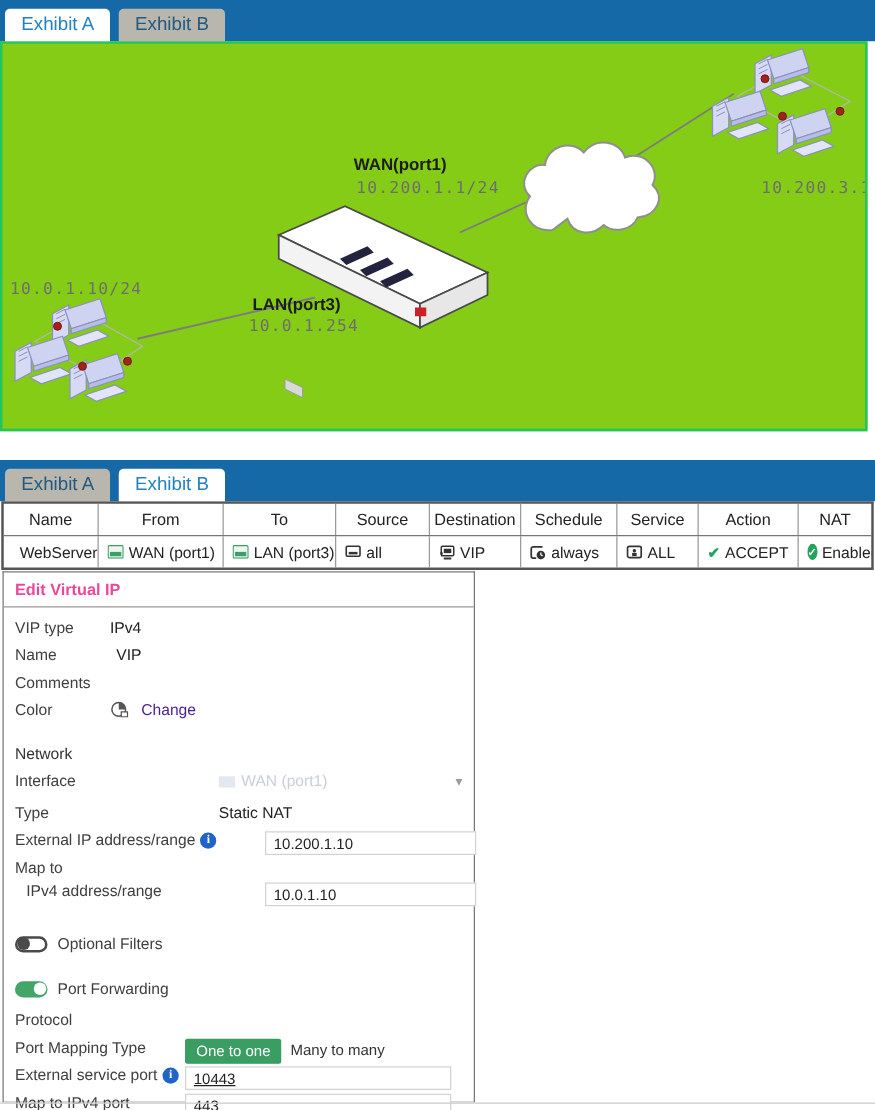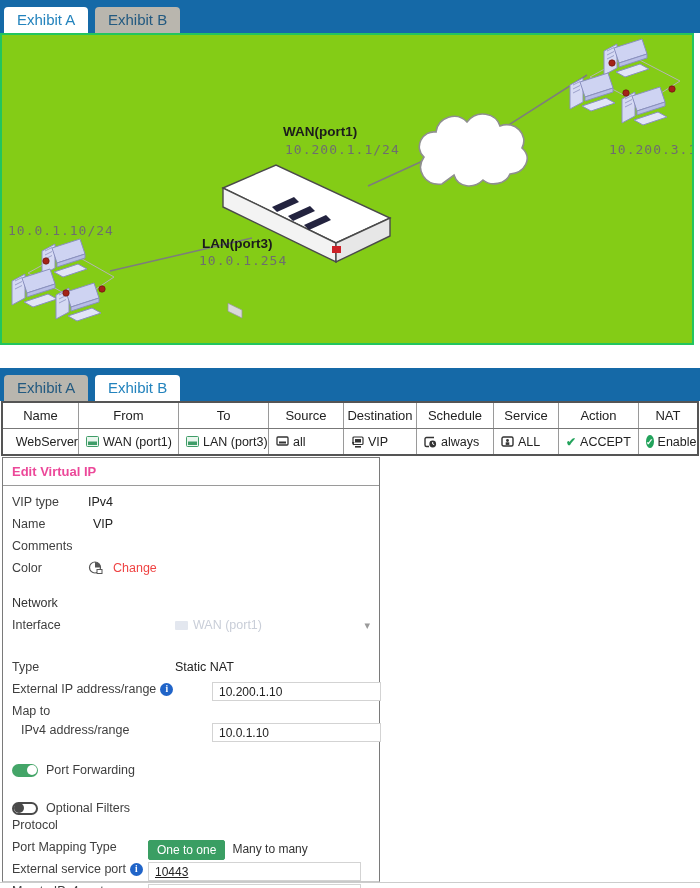--- a/index.html
+++ b/index.html
@@ -43,21 +43,21 @@
   .g1 .lbl{width:76px;flex:none;}
   .g2 .lbl{width:163px;flex:none;display:flex;align-items:center;gap:4px;}
   .g3 .lbl{width:136px;flex:none;display:flex;align-items:center;gap:4px;}
   .val{color:#222;}
   .section{font-size:12.5px;color:#333;margin:14px 0 8px 0;}
   .comment-wrap{flex:1;display:flex;align-items:center;}
   .comment-input{flex:1;border:none;border-bottom:1px solid #ccc;font-size:12px;color:#444;outline:none;height:17px;
                  font-family:"Liberation Sans",sans-serif;background:transparent;}
   .comment-input::placeholder{color:#b9bec7;}
   .counter{color:#333;font-size:12px;margin-left:3px;white-space:nowrap;display:flex;align-items:center;gap:2px;}
-  .link{color:#ef4444;}
+  .link{color:#4c1d95;}
   .iface-field{flex:1;display:flex;align-items:center;gap:5px;color:#c9ced8;}
   .iface-chip{width:13px;height:9px;background:#e3e7ef;border-radius:1px;}
   .chev{margin-left:auto;color:#9a9a9a;font-size:11px;}
   .tinput{border:1px solid #d3d3d3;height:19px;box-sizing:border-box;padding:0 6px;font-size:12px;color:#222;
           font-family:"Liberation Sans",sans-serif;outline:none;background:#fff;}
   .w-wide{width:196px;margin-left:37px;} .w-port{width:213px;text-decoration:underline;}
   .info{display:inline-flex;align-items:center;justify-content:center;width:13px;height:13px;border-radius:50%;
         background:#2064c8;color:#fff;font-size:9.5px;font-weight:bold;font-family:"Liberation Serif",serif;flex:none;}
   .toggle-row{display:flex;align-items:center;gap:8px;margin:12px 0 0 0;min-height:20px;}
   .toggle{width:26px;height:13px;border-radius:8px;position:relative;box-sizing:border-box;flex:none;}
@@ -250,21 +250,21 @@
     <div class="row g2">
       <span class="lbl">
           <span>Interface</span>
         </span>
       <span class="iface-field">
         <span class="iface-chip"></span>
         <span>WAN (port1)</span>
         <span class="chev">▾</span>
       </span>
     </div>
-    <div class="row g2" style="margin-top:21px">
+    <div class="row g2" style="margin-top:4px">
       <span class="lbl">
           <span>Type</span>
         </span>
       <span class="val">Static NAT</span>
     </div>
     <div class="row g2">
       <span class="lbl">
         <span>External IP address/range</span>
         <span class="info">i</span>
       </span>
@@ -275,34 +275,34 @@
           <span>Map to</span>
         </span>
     </div>
     <div class="row g2">
       <span class="lbl" style="padding-left:9px;width:154px">
         <span>IPv4 address/range</span>
       </span>
       <input class="tinput w-wide" type="text" readonly="" value="10.0.1.10" style="">
     </div>
 
+    <div class="toggle-row" style="margin-top:18px">
+      <span class="toggle off">
+          <span class="knob"></span>
+        </span>
+      <span class="lbl">Optional Filters</span>
+    </div>
+
     <div class="toggle-row" style="margin-top:16px;margin-bottom:8px">
       <span class="toggle on">
           <span class="knob"></span>
         </span>
       <span class="lbl">Port Forwarding</span>
     </div>
 
-    <div class="toggle-row" style="margin-top:18px">
-      <span class="toggle off">
-          <span class="knob"></span>
-        </span>
-      <span class="lbl">Optional Filters</span>
-    </div>
-
     <div class="row g3">
       <span class="lbl">
           <span>Protocol</span>
         </span>
     </div>
     <div class="row g3">
       <span class="lbl">
           <span>Port Mapping Type</span>
         </span>
       <span class="seg">

